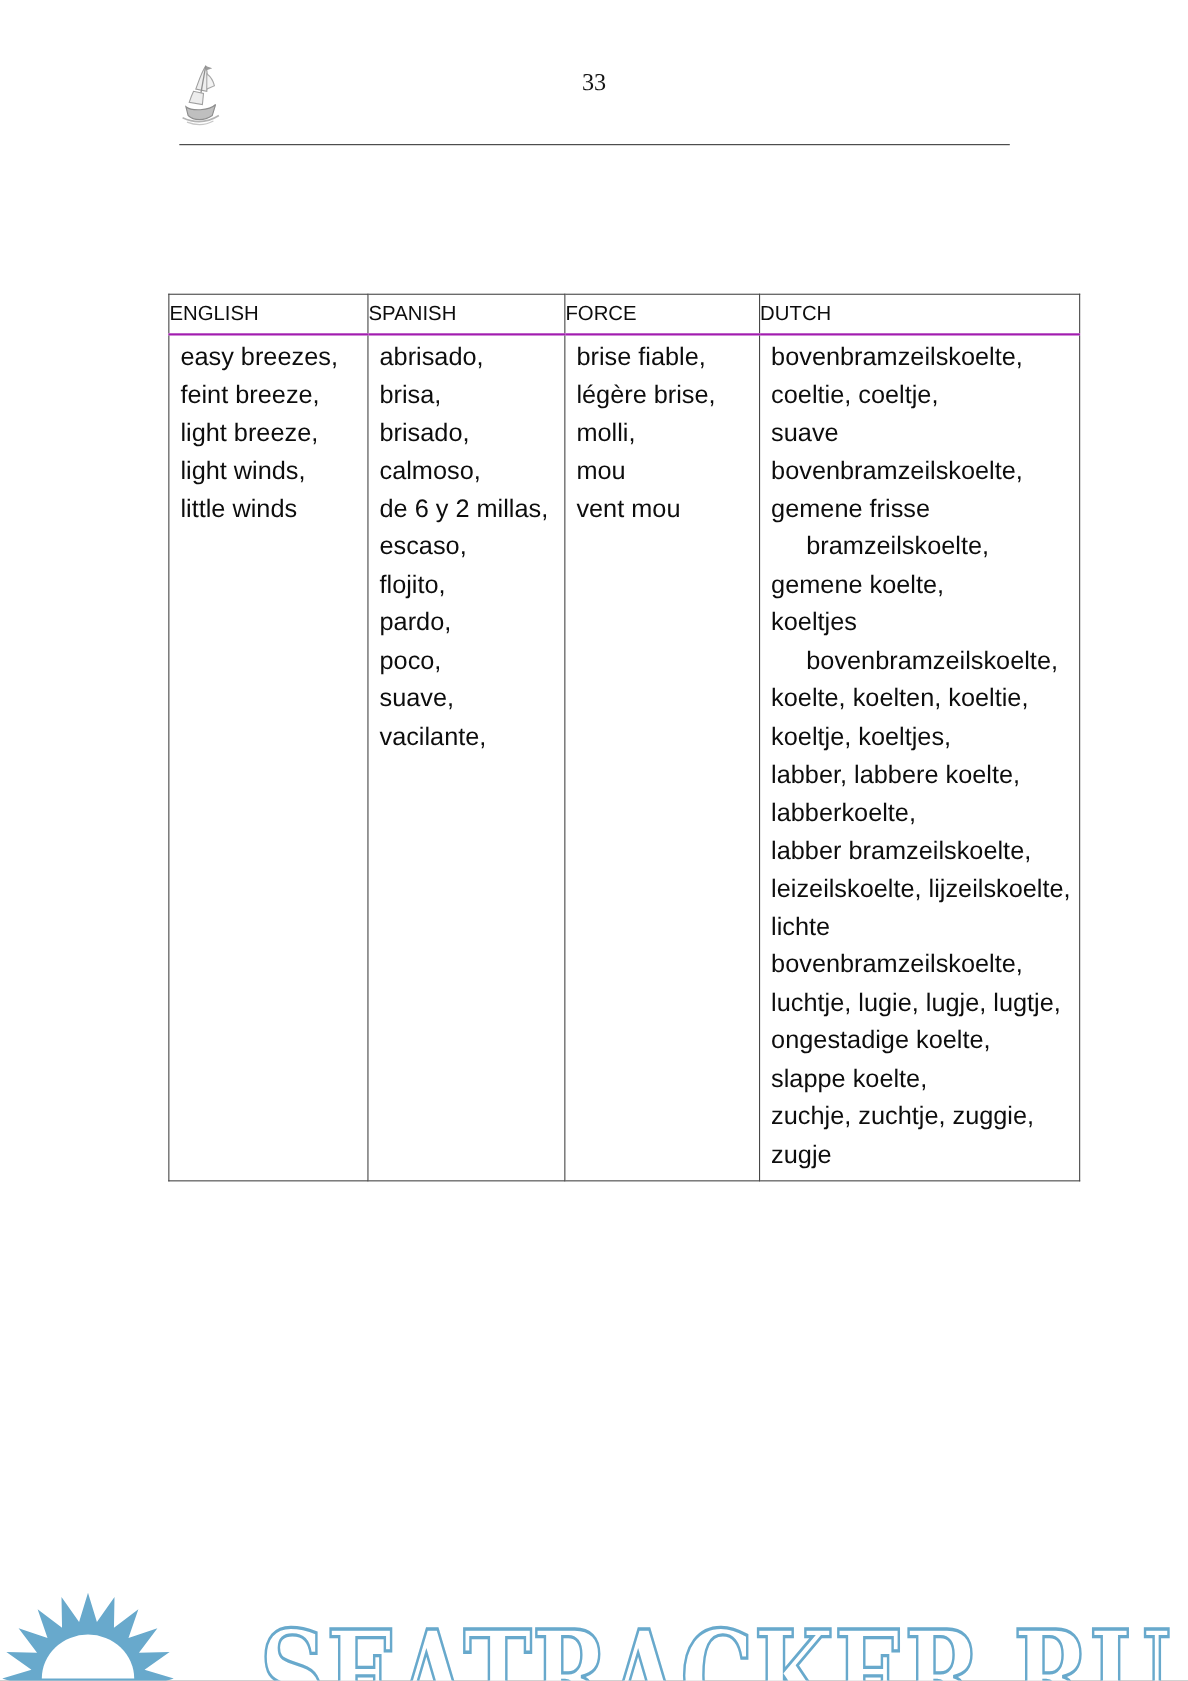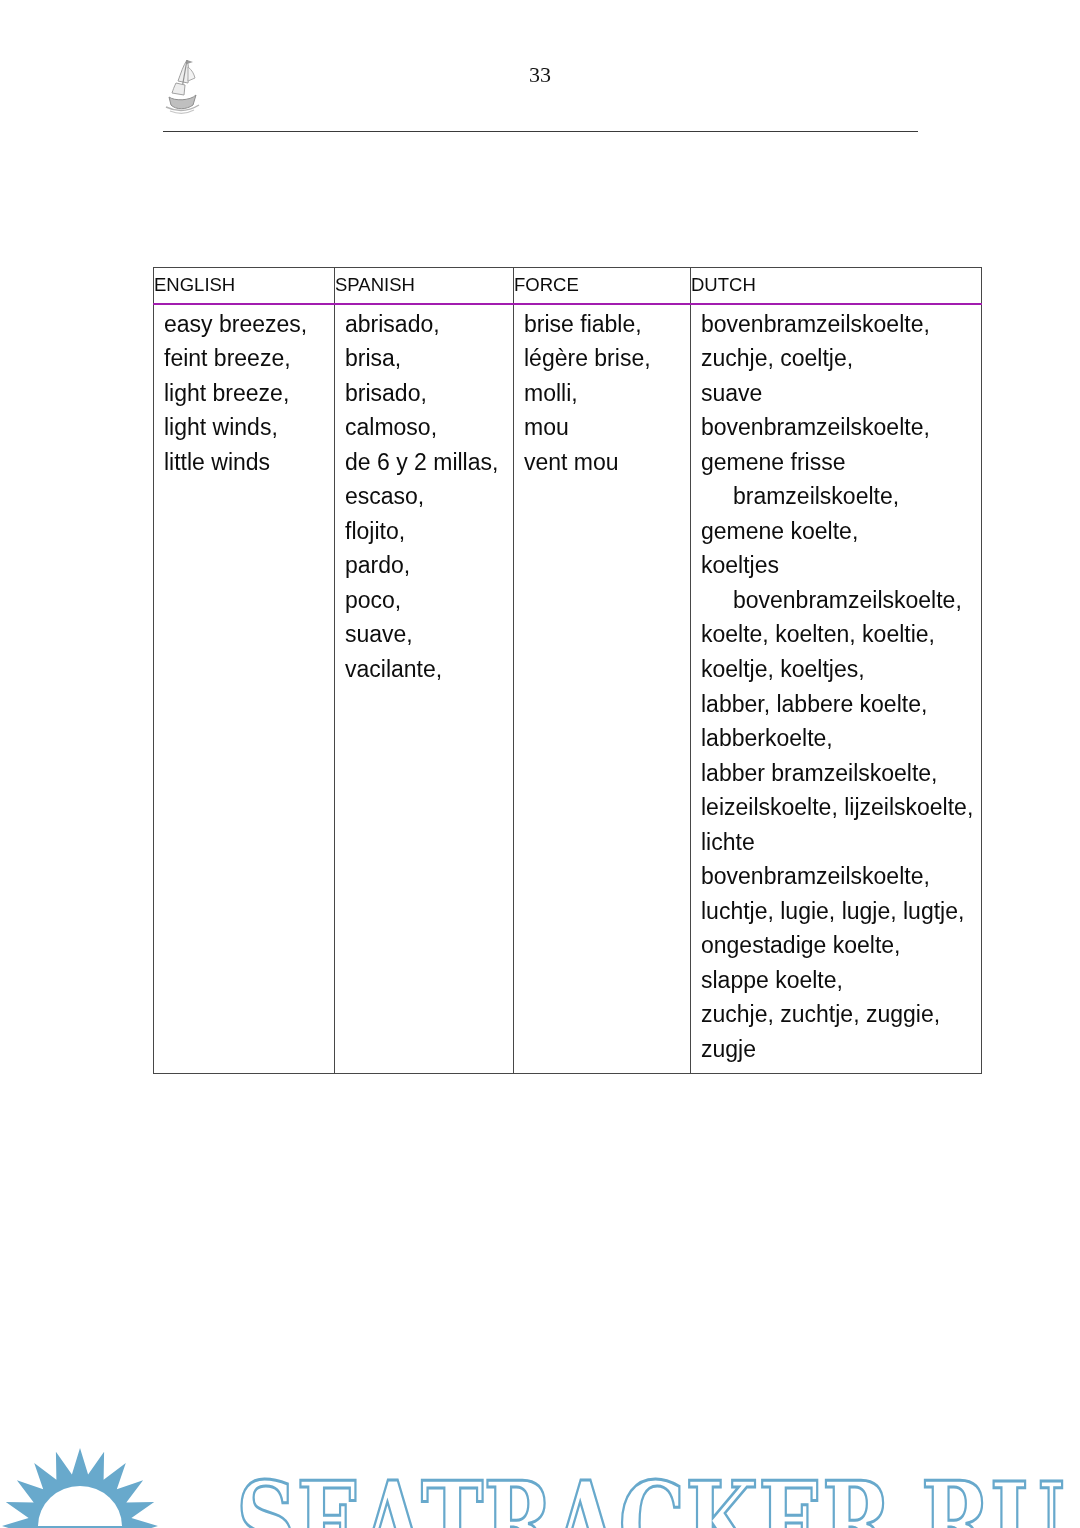--- a/index.html
+++ b/index.html
@@ -152,21 +152,21 @@
           </td>
         <td>
             <div class="line">brise fiable,</div>
             <div class="line">légère brise,</div>
             <div class="line">molli,</div>
             <div class="line">mou</div>
             <div class="line">vent mou</div>
           </td>
         <td>
             <div class="line">bovenbramzeilskoelte,</div>
-            <div class="line">zuchje, coeltje,</div>
+            <div class="line">coeltie, coeltje,</div>
             <div class="line">suave bovenbramzeilskoelte,</div>
             <div class="line">gemene frisse</div>
             <div class="line">     bramzeilskoelte,</div>
             <div class="line">gemene koelte,</div>
             <div class="line">koeltjes</div>
             <div class="line">     bovenbramzeilskoelte,</div>
             <div class="line">koelte, koelten, koeltie,</div>
             <div class="line">koeltje, koeltjes,</div>
             <div class="line">labber, labbere koelte,</div>
             <div class="line">labberkoelte,</div>

